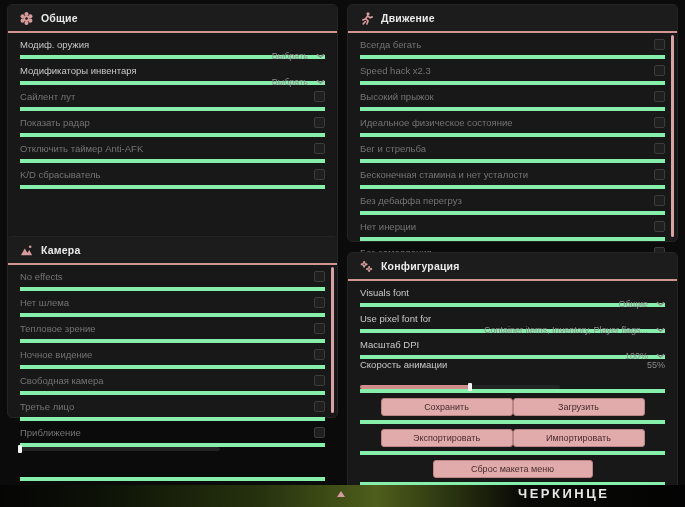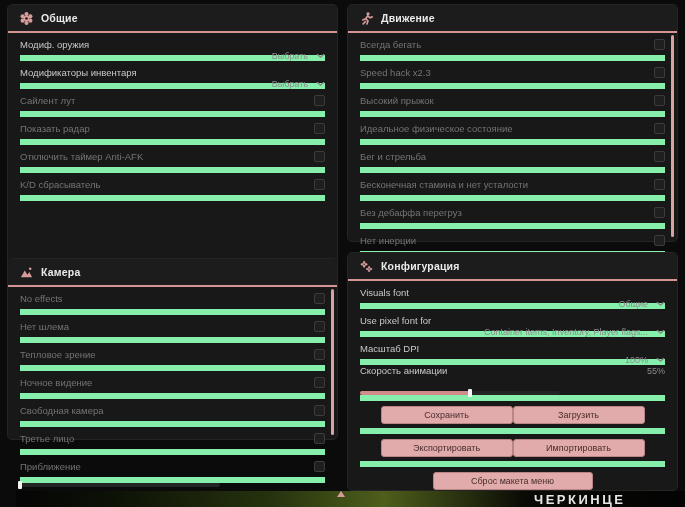--- a/index.html
+++ b/index.html
@@ -2,30 +2,30 @@
 <html><head>
 <meta charset="utf-8">
 <style>
   html,body{margin:0;padding:0;background:#000;}
   .screen{position:relative;width:685px;height:507px;background:#0b0b0b;overflow:hidden;
           font-family:"Liberation Sans",sans-serif;}
   .panel{position:absolute;width:331px;background:#181818;border:1px solid #242424;
          border-radius:5px;box-sizing:border-box;}
   .p0{left:7px;top:4px;height:270px;}
   .p1{left:347px;top:4px;height:238px;}
-  .p2{left:7px;top:258px;height:182px;}
+  .p2{left:7px;top:236px;height:182px;}
   .p3{left:347px;top:252px;height:239px;}
   .phead{display:flex;align-items:center;gap:8px;height:26px;padding:0 12px;
          border-bottom:2px solid #d49494;background:#1c1c1c;border-radius:5px 5px 0 0;}
   .ptitle{font-size:10.5px;font-weight:bold;color:#eaeaea;letter-spacing:.2px;}
   .picon{display:flex;align-items:center;}
   .picon svg{display:block;}
   .rows{padding:0 12px;}
   .row{display:flex;align-items:center;justify-content:space-between;height:22px;
-       border-bottom:6px solid #86efac;}
+       border-bottom:4px solid #86efac;}
   .lbl{font-size:9.5px;color:#747474;white-space:nowrap;}
   .row.bright .lbl{color:#c9c9c9;}
   .dd{display:flex;align-items:center;gap:8px;cursor:pointer;margin-top:24px;}
   .ddval{font-size:9px;color:#8d8d8d;white-space:nowrap;}
   .chev{flex:0 0 auto;}
   .cb{width:9px;height:9px;border:1px solid #3c3c3c;border-radius:2px;background:#1f1f1f;
       flex:0 0 auto;}
   .row.slider{flex-direction:column;align-items:stretch;
               height:30px;gap:4px;}
   .sl-top{display:flex;align-items:center;justify-content:space-between;}
@@ -33,21 +33,21 @@
   .track{position:relative;width:200px;height:4px;background:#242424;border-radius:2px;}
   .fill{position:absolute;left:0;top:0;height:100%;background:#d08b8b;border-radius:2px;}
   .handle{position:absolute;top:-2px;width:4px;height:8px;background:#f3f3f3;border-radius:1px;}
   .row.buttons{justify-content:center;height:27px;}
   .pbtn{background:#e2abab;color:#482c2c;border:1px solid #b98585;border-radius:3px;
         font-family:"Liberation Sans",sans-serif;font-size:9px;min-width:132px;
         padding:3px 10px;cursor:pointer;}
   .pbtn.wide{min-width:160px;}
   .pscroll{position:absolute;right:3px;top:30px;bottom:4px;width:3px;
            background:#d7a2a2;border-radius:2px;}
-  .game-strip{position:absolute;left:16px;right:0;bottom:0;height:16px;overflow:hidden;
+  .game-strip{position:absolute;left:0;right:0;bottom:0;height:22px;overflow:hidden;
      background:linear-gradient(90deg,#050505 0%,#0c1106 14%,#26320e 38%,#4e5e1b 55%,
                 #2a3310 66%,#0a0a06 76%,#030303 100%);}
   .loc{position:absolute;left:518px;top:1px;font-size:13px;font-weight:bold;
        letter-spacing:2.5px;color:#e6e6e6;white-space:nowrap;}
   .up-arrow{position:absolute;left:337px;bottom:10px;width:0;height:0;cursor:pointer;
        border-left:4px solid transparent;border-right:4px solid transparent;
        border-bottom:6px solid #d79b9b;}
 </style>
 </head>
 <body>

